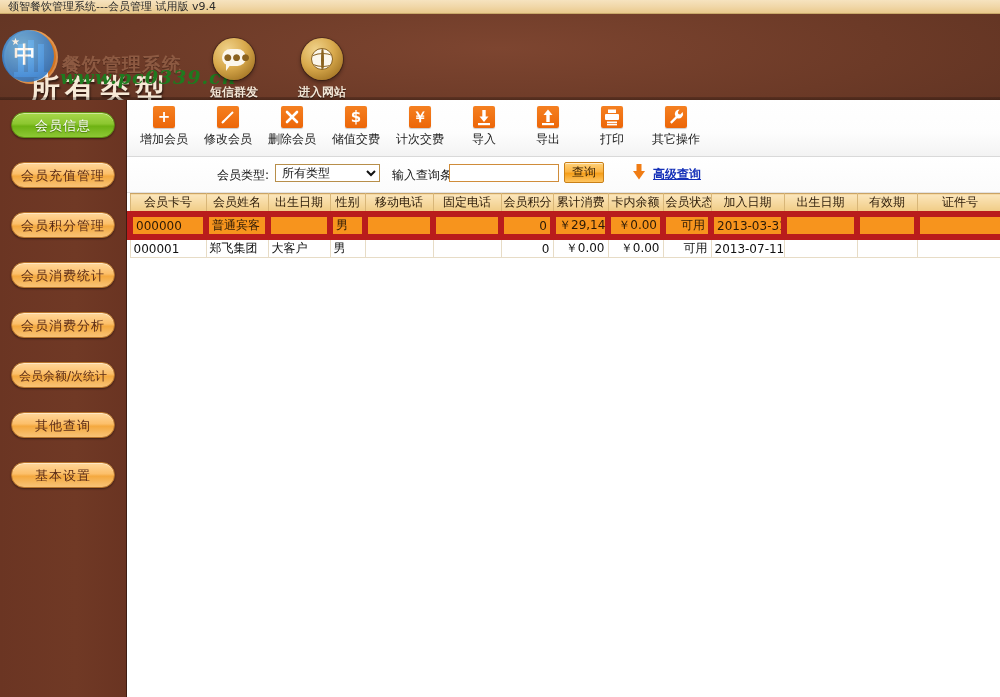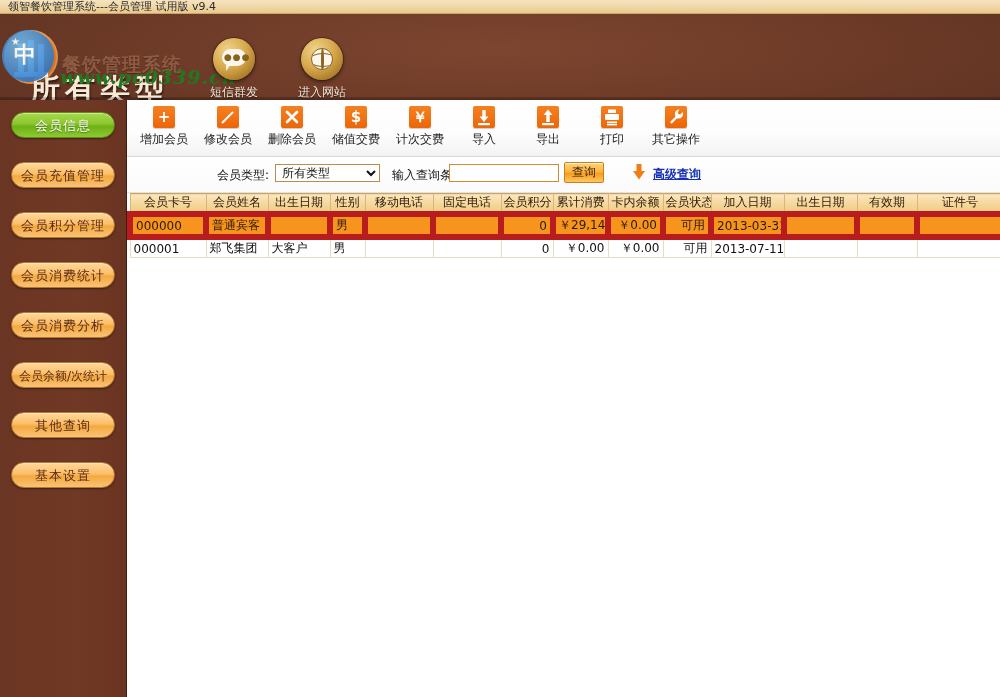--- a/index.html
+++ b/index.html
@@ -89,21 +89,21 @@
 
   
   .navbtn{position:absolute;top:24px;width:80px;text-align:center;cursor:pointer;}
   .navbtn .orb{
     width:42px;height:42px;border-radius:50%;margin:0 auto;
     background:radial-gradient(circle at 35% 28%,#f0d28a 0%,#d8a94c 45%,#a87a28 80%,#8a6220 100%);
     box-shadow:0 2px 4px rgba(0,0,0,.45),0 0 0 1px rgba(0,0,0,.25);
     position:relative;
   }
   .navbtn .lbl{
-    margin-top:4px;font-size:12px;color:#f3e6d6;font-weight:normal;
+    margin-top:4px;font-size:12px;color:#f3e6d6;font-weight:bold;
     text-shadow:0 1px 1px rgba(0,0,0,.6);white-space:nowrap;
   }
   .orb .bubble{
     position:absolute;left:9px;top:11px;width:24px;height:17px;border-radius:9px;
     background:#fbf6ec;
   }
   .orb .bubble:after{
     content:"";position:absolute;left:4px;top:15px;border-left:5px solid #fbf6ec;
     border-bottom:7px solid transparent;border-right:3px solid transparent;
   }

